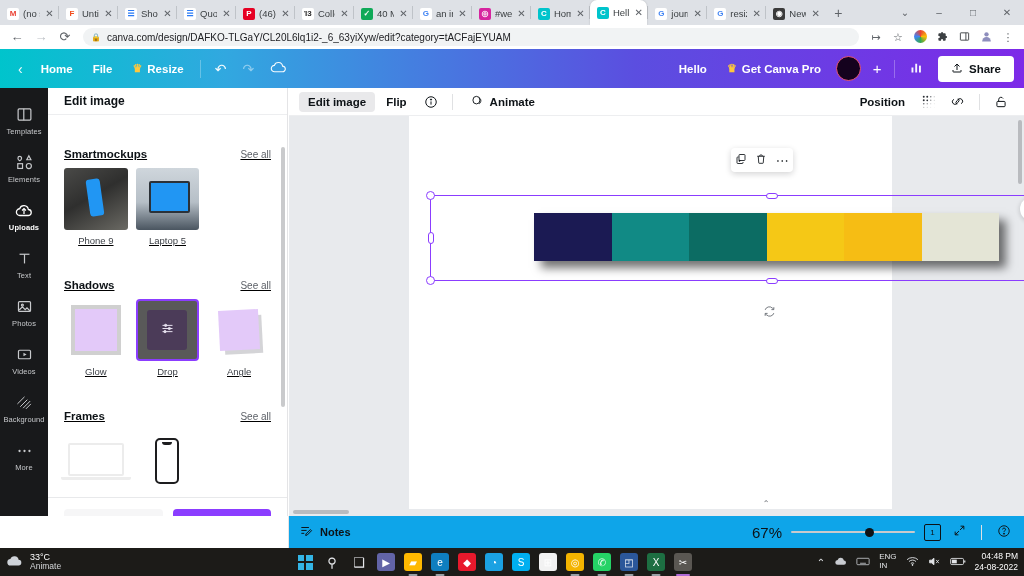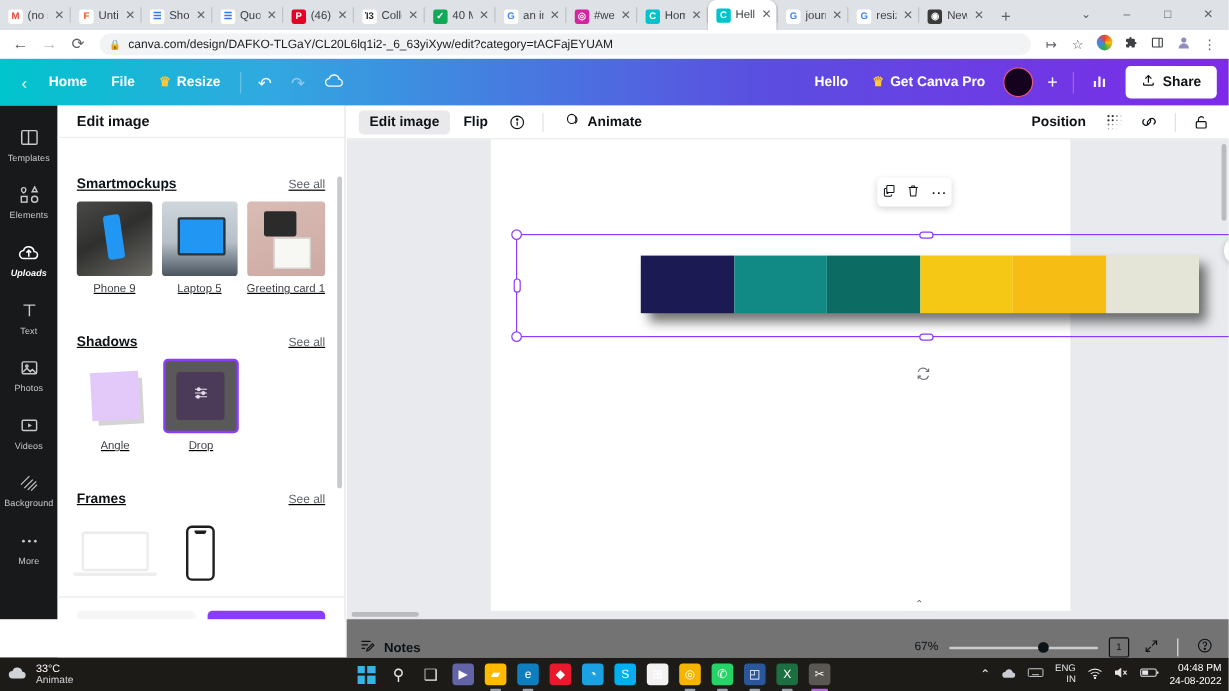--- a/index.html
+++ b/index.html
@@ -105,21 +105,21 @@
     position: absolute; top: 88px; left: 0; width: 48px; height: 460px;
     background: #18191b; display: flex; flex-direction: column; padding-top: 8px;
   }
   .rail-item {
     display: flex; flex-direction: column; align-items: center; gap: 3px;
     padding: 9px 16px 8px; color: #c7c9cc;
   }
   .rail-item.active { color: #fff; }
   .rail-item .r-label { font-size: 7.5px; letter-spacing: .1px; }
   .rail-item .r-ico { height: 19px; display: flex; align-items: center; }
-  .rail-item.active .r-label { font-weight: bold; font-style: italic; }
+  .rail-item.active .r-label { font-weight: bold; }
 
   
   .panel {
     position: absolute; top: 88px; left: 48px; width: 240px; height: 460px;
     background: #fff; border-right: 1px solid #e4e4e6;
     display: flex; flex-direction: column;
   }
   .panel-head {
     height: 28px; display: flex; align-items: center; padding: 0 16px;
     font-size: 12px; font-weight: bold; color: #0d1216;
@@ -279,25 +279,25 @@
   }
   .page-collapse {
     position: absolute; left: 340px; bottom: 0; width: 34px; height: 11px;
     background: #fff; border-radius: 6px 6px 0 0; color:#5b5f66; font-size: 8px;
     display:flex; align-items:center; justify-content:center;
   }
 
   
   .bottom {
     position: absolute; top: 516px; left: 289px; width: 735px; height: 32px;
-    background: #737373; display: flex; align-items: flex-end; padding: 0 10px;
+    background: #0ea5e9; display: flex; align-items: center; padding: 0 10px;
   }
   .notes { display:flex; align-items:center; gap:7px; font-size:11px; font-weight:bold; color:#0d1216; }
   .zoomwrap { margin-left:auto; display:flex; align-items:center; gap:9px; }
-  .zoom-pct { font-size: 10px; color:#0d1216; }
+  .zoom-pct { font-size: 15px; color:#0d1216; }
   .slider { width: 124px; height: 12px; position: relative; display:flex; align-items:center; }
   .slider .track { width:100%; height:2px; background:#c9cacc; border-radius:1px; }
   .slider .knob {
     position:absolute; left: 60%; width:9px; height:9px; border-radius:50%; background:#0d1216;
   }
   .pagebtn {
     width:17px; height:17px; border:1.3px solid #0d1216; border-radius:2px;
     font-size:8px; display:flex; align-items:center; justify-content:center; color:#0d1216;
     position: relative;
   }
@@ -323,21 +323,21 @@
   .tb-app { width: 18px; height: 18px; border-radius: 3px; display:flex;
             align-items:center; justify-content:center; font-size: 10px; color:#fff; position: relative; }
   .tb-app.running:after {
     content:''; position:absolute; bottom:-5px; left:50%; transform:translateX(-50%);
     width:9px; height:2px; background:#9aa0a6; border-radius:1px;
   }
   .tb-app.active-app { background:#3a3835; }
   .tb-app.active-app:after { background:#b06ad6; width: 14px; }
   .tray { margin-left:auto; display:flex; align-items:center; gap:9px; color:#e3e5e8; }
   .tray .t-ico { font-size: 10px; }
-  .tray .lang { font-size: 8px; line-height:1.1; text-align:right; }
+  .tray .lang { font-size: 8px; line-height:1.1; text-align:left; }
   .clock { font-size: 8.5px; line-height:1.25; text-align:right; color:#fff; }
 
   .winlogo { display:grid; grid-template-columns:1fr 1fr; grid-template-rows:1fr 1fr; gap:1.5px; width:15px; height:15px; }
   .winlogo i { background:#33b5e5; display:block; }
 </style>
 </head>
 <body>
 
 <div class="app">
 
@@ -603,53 +603,55 @@
       </div>
       <div class="grid3">
         <div class="cell">
           <div class="thumb mk-phone2"></div>
           <span class="c-label">Phone 9</span>
         </div>
         <div class="cell">
           <div class="thumb mk-laptop5"></div>
           <span class="c-label">Laptop 5</span>
         </div>
-        <div class="cell">
-          <div class="thumb mk-greet"></div>
-          <span class="c-label">Greeting card 1</span>
-        </div>
       </div>
 
       <div class="sect-head">
         <span class="sect-title">Shadows</span>
         <span class="sect-all">See all</span>
       </div>
       <div class="grid3">
         <div class="cell">
-          <div class="sh-wrap sh-angle-bg">
-              <div class="sh-angle"></div>
+          <div class="sh-wrap sh-glow-bg">
+              <div class="sh-glow"></div>
             </div>
-          <span class="c-label">Angle</span>
+          <span class="c-label">Glow</span>
         </div>
         <div class="cell">
           <div class="sh-wrap sh-drop-bg">
             <div class="sh-drop">
               <span>
                 <svg width="15" height="15" viewBox="0 0 24 24" stroke="#e6e0ee" stroke-width="1.6" fill="none">
                   <line x1="4" y1="7" x2="20" y2="7"></line>
                     <circle cx="9" cy="7" r="1.8" fill="#e6e0ee"></circle>
                   <line x1="4" y1="12" x2="20" y2="12"></line>
                     <circle cx="15" cy="12" r="1.8" fill="#e6e0ee"></circle>
                   <line x1="4" y1="17" x2="20" y2="17"></line>
                     <circle cx="8" cy="17" r="1.8" fill="#e6e0ee"></circle>
                 </svg>
               </span>
             </div>
           </div>
           <span class="c-label">Drop</span>
+        </div>
+        <div class="cell">
+          <div class="sh-wrap sh-angle-bg">
+              <div class="sh-angle"></div>
+            </div>
+          <span class="c-label">Angle</span>
         </div>
       </div>
 
       <div class="sect-head">
         <span class="sect-title">Frames</span>
         <span class="sect-all">See all</span>
       </div>
       <div class="grid3">
         <div class="cell">
           <div class="fr-wrap">

